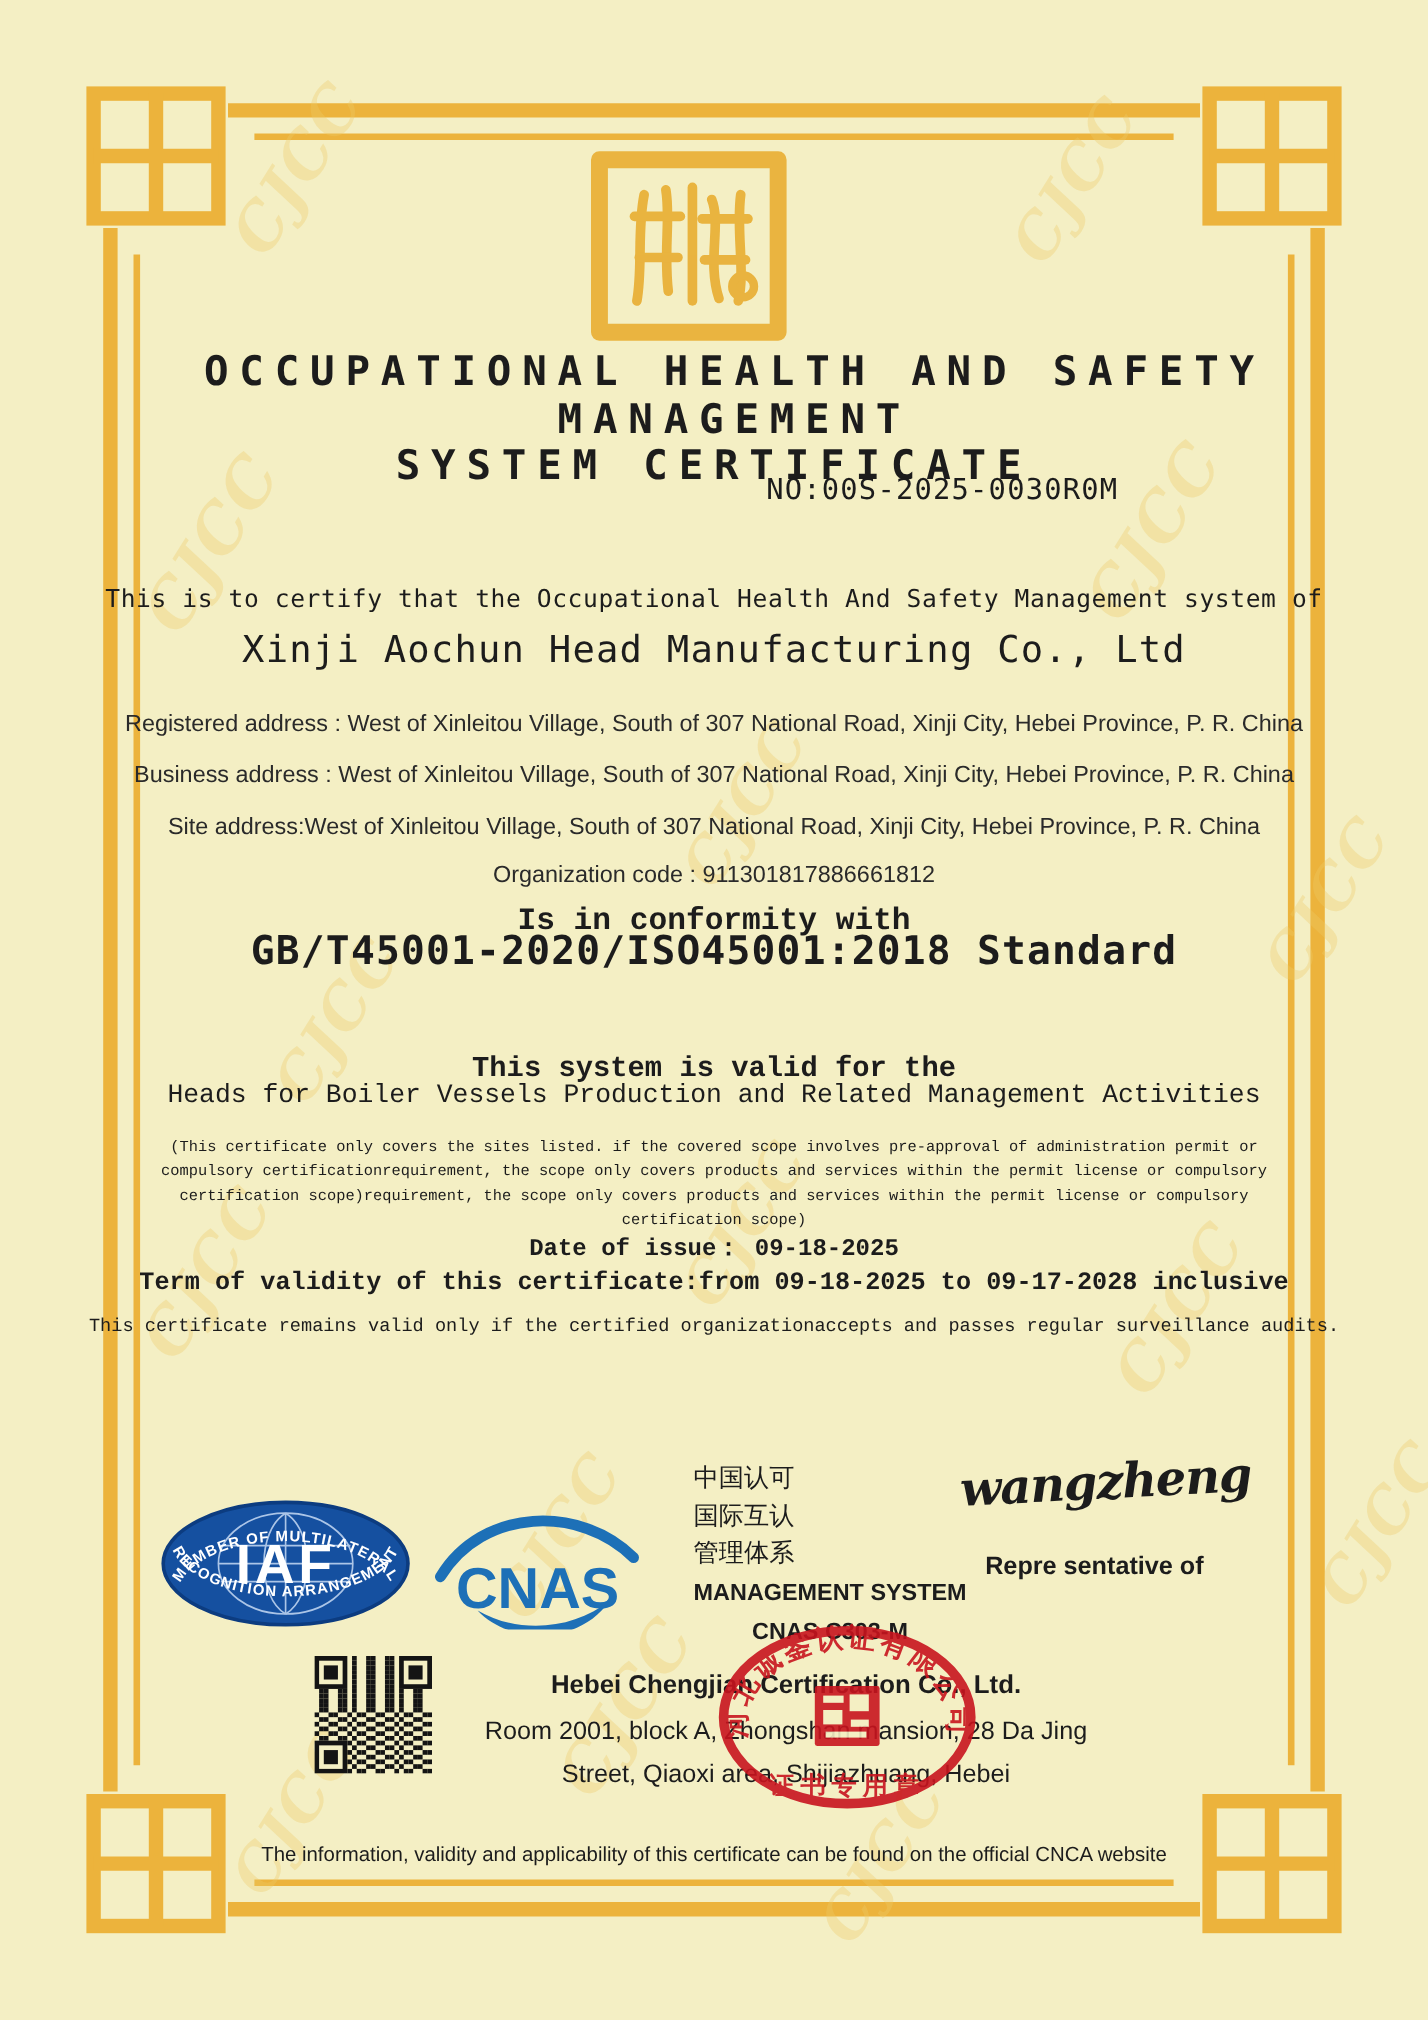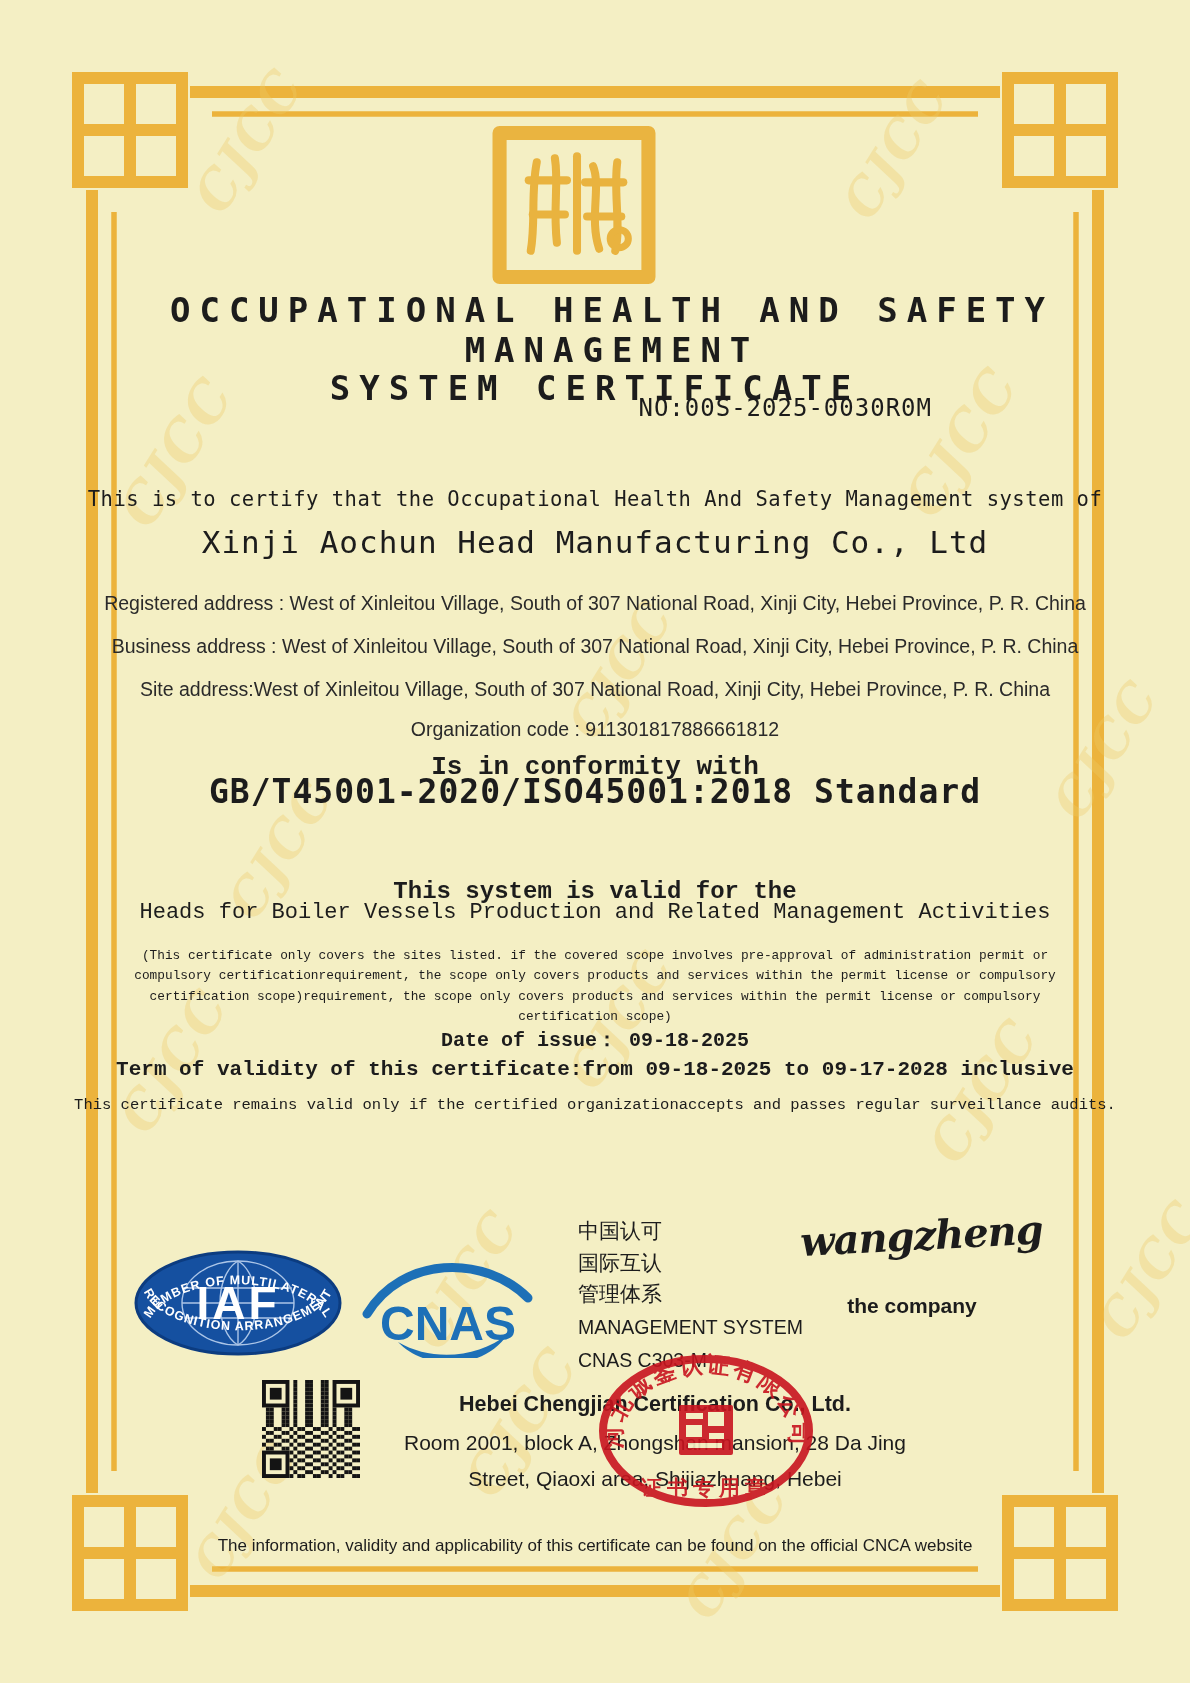--- a/index.html
+++ b/index.html
@@ -20,21 +20,21 @@
   .addr{font-size:19.5px;color:#2a2a2a;}
   .conform{font-family:"Liberation Mono",monospace;font-size:26px;font-weight:bold;}
   .standard{font-family:"DejaVu Sans Mono",monospace;font-size:33px;font-weight:bold;letter-spacing:1px;}
   .validfor{font-family:"Liberation Mono",monospace;font-size:24px;font-weight:bold;}
   .scope{font-family:"Liberation Mono",monospace;font-size:22px;}
   .fineprint{font-family:"Liberation Mono",monospace;font-size:12.8px;line-height:1.6;margin:0 auto;width:930px;}
   .dateline{font-family:"Liberation Mono",monospace;font-size:20px;font-weight:bold;}
   .termline{font-family:"Liberation Mono",monospace;font-size:21px;font-weight:bold;}
   .remains{font-family:"Liberation Mono",monospace;font-size:15.5px;}
   .cnline{font-family:"DejaVu Serif",serif;font-size:21px;line-height:1.5;}
-  .msline{font-weight:normal;font-size:19.5px;line-height:1.7;}
+  .msline{font-weight:bold;font-size:19.5px;line-height:1.7;text-align:center;}
   .sig{font-family:"DejaVu Serif",serif;font-style:italic;font-weight:bold;font-size:40px;transform:rotate(-3deg);letter-spacing:-1px;}
   .rep{font-weight:bold;font-size:21px;line-height:1.55;}
   .issuer-name{font-weight:bold;font-size:21.5px;}
   .issuer-addr{font-size:21px;line-height:1.7;margin-top:8px;}
   .footer{font-size:17px;line-height:2.15;}
   svg{display:block;}
 </style>
 </head>
 <body>
 
@@ -167,21 +167,21 @@
 <div style="position:absolute;left:578px;top:1216px;text-align:left;">
   <div class="cnline">中国认可</div>
   <div class="cnline">国际互认</div>
   <div class="cnline">管理体系</div>
   <div class="msline">MANAGEMENT SYSTEM</div>
   <div class="msline">CNAS C303-M</div>
 </div>
 
 <div class="sig" style="position:absolute;left:800px;top:1212px;width:230px;text-align:center;">wangzheng</div>
 <div style="position:absolute;left:772px;top:1290px;width:280px;text-align:center;">
-  <div class="rep">the company</div>
+  <div class="rep">Repre sentative of</div>
 </div>
 
 <svg style="position:absolute;left:262px;top:1380px;" width="98" height="98" viewBox="0 0 25 25">
   <rect x="0" y="0" width="25" height="25" fill="#ffffff" opacity="0"></rect>
   <g id="qr-g" fill="#141414">
       <rect x="8" y="0" width="1" height="1"></rect>
       <rect x="11" y="0" width="1" height="1"></rect>
       <rect x="12" y="0" width="1" height="1"></rect>
       <rect x="15" y="0" width="1" height="1"></rect>
       <rect x="16" y="0" width="1" height="1"></rect>

